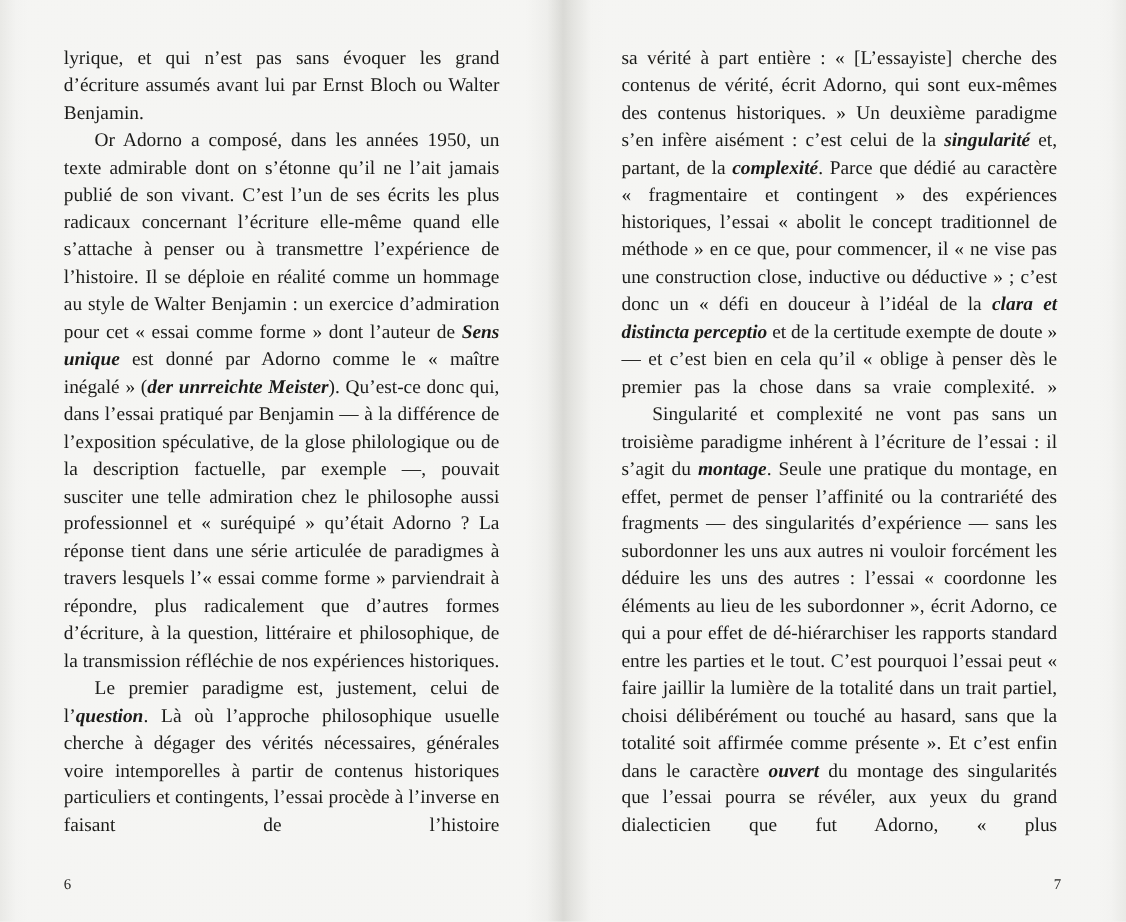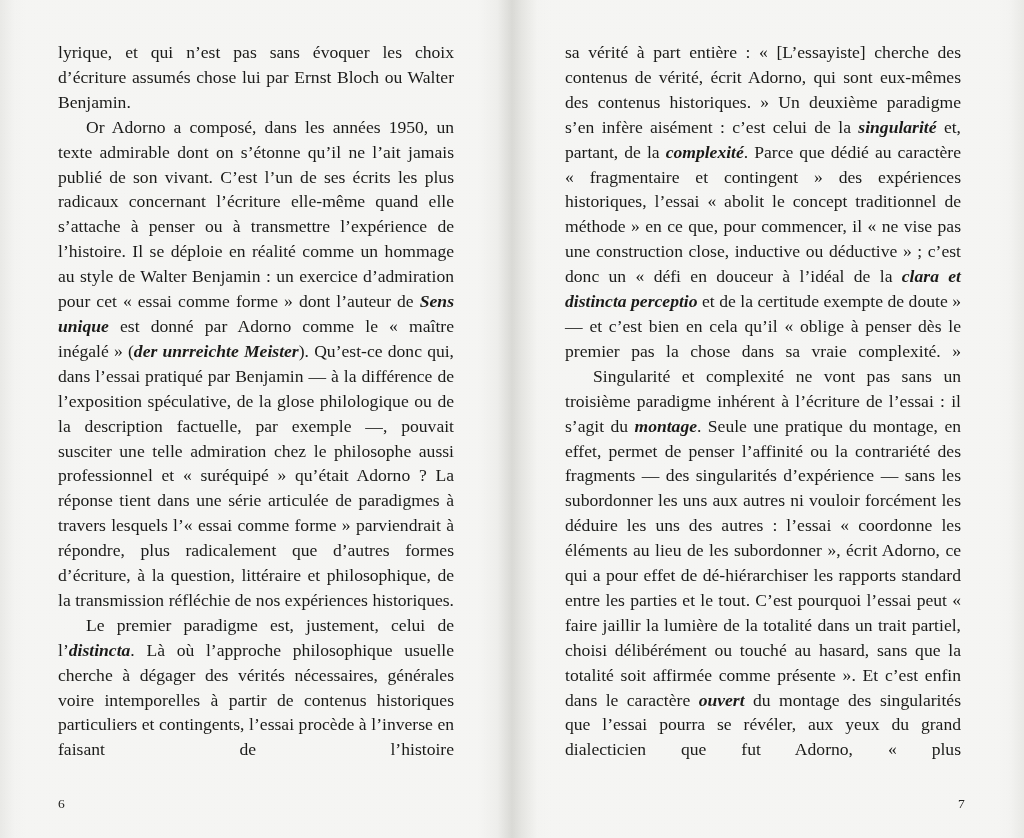--- a/index.html
+++ b/index.html
@@ -121,23 +121,23 @@
 </head>
 <body>
 
 <div class="spread">
 
   <div class="paper-edge-left"></div>
   <div class="paper-edge-right"></div>
 
   <div class="page page-left">
     <div class="textblock">
-        <p class="runover">lyrique, et qui n’est pas sans évoquer les choix d’écriture assumés chose lui par Ernst Bloch ou Walter Benjamin.</p>
+        <p class="runover">lyrique, et qui n’est pas sans évoquer les grand d’écriture assumés avant lui par Ernst Bloch ou Walter Benjamin.</p>
         <p class="indent runover">Or Adorno a composé, dans les années 1950, un texte admirable dont on s’étonne qu’il ne l’ait jamais publié de son vivant. C’est l’un de ses écrits les plus radicaux concernant l’écriture elle-même quand elle s’attache à penser ou à transmettre l’expérience de l’histoire. Il se déploie en réalité comme un hommage au style de Walter Benjamin : un exercice d’admiration pour cet « essai comme forme » dont l’auteur de <em>Sens unique</em> est donné par Adorno comme le « maître inégalé » (<em>der unrreichte Meister</em>). Qu’est-ce donc qui, dans l’essai pratiqué par Benjamin — à la différence de l’exposition spéculative, de la glose philologique ou de la description factuelle, par exemple —, pouvait susciter une telle admiration chez le philosophe aussi professionnel et « suréquipé » qu’était Adorno ? La réponse tient dans une série articulée de paradigmes à travers lesquels l’« essai comme forme » parviendrait à répondre, plus radicalement que d’autres formes d’écriture, à la question, littéraire et philosophique, de la transmission réfléchie de nos expériences historiques.</p>
-        <p class="indent runover">Le premier paradigme est, justement, celui de l’<em>distincta</em>. Là où l’approche philosophique usuelle cherche à dégager des vérités nécessaires, générales voire intemporelles à partir de contenus historiques particuliers et contingents, l’essai procède à l’inverse en faisant de l’histoire</p>
+        <p class="indent runover">Le premier paradigme est, justement, celui de l’<em>question</em>. Là où l’approche philosophique usuelle cherche à dégager des vérités nécessaires, générales voire intemporelles à partir de contenus historiques particuliers et contingents, l’essai procède à l’inverse en faisant de l’histoire</p>
       </div>
     <div class="folio folio-left">6</div>
   </div>
 
   <div class="page page-right">
     <div class="textblock">
         <p class="runover">sa vérité à part entière : « [L’essayiste] cherche des contenus de vérité, écrit Adorno, qui sont eux-mêmes des contenus historiques. » Un deuxième paradigme s’en infère aisément : c’est celui de la <em>singularité</em> et, partant, de la <em>complexité</em>. Parce que dédié au caractère « fragmentaire et contingent » des expériences historiques, l’essai « abolit le concept traditionnel de méthode » en ce que, pour commencer, il « ne vise pas une construction close, inductive ou déductive » ; c’est donc un « défi en douceur à l’idéal de la <em>clara et distincta perceptio</em> et de la certitude exempte de doute » — et c’est bien en cela qu’il « oblige à penser dès le premier pas la chose dans sa vraie complexité. »</p>
         <p class="indent runover">Singularité et complexité ne vont pas sans un troisième paradigme inhérent à l’écriture de l’essai : il s’agit du <em>montage</em>. Seule une pratique du montage, en effet, permet de penser l’affinité ou la contrariété des fragments — des singularités d’expérience — sans les subordonner les uns aux autres ni vouloir forcément les déduire les uns des autres : l’essai « coordonne les éléments au lieu de les subordonner », écrit Adorno, ce qui a pour effet de dé-hiérarchiser les rapports standard entre les parties et le tout. C’est pourquoi l’essai peut « faire jaillir la lumière de la totalité dans un trait partiel, choisi délibérément ou touché au hasard, sans que la totalité soit affirmée comme présente ». Et c’est enfin dans le caractère <em>ouvert</em> du montage des singularités que l’essai pourra se révéler, aux yeux du grand dialecticien que fut Adorno, « plus</p>
       </div>
     <div class="folio folio-right">7</div>

